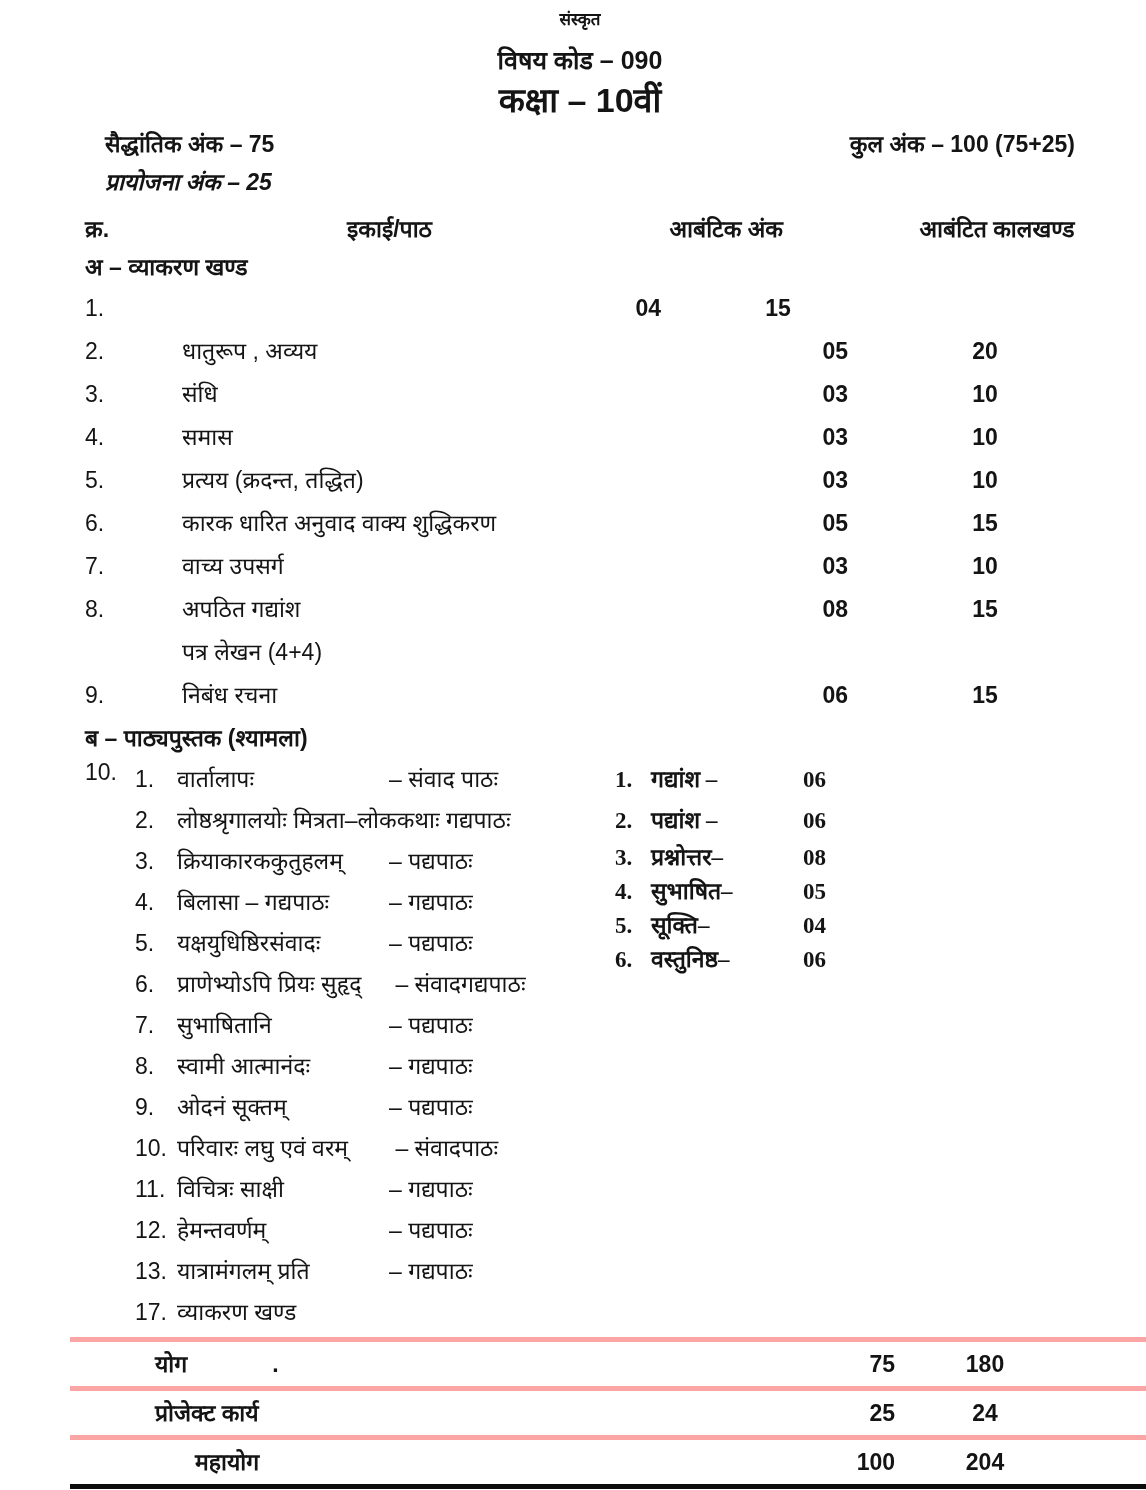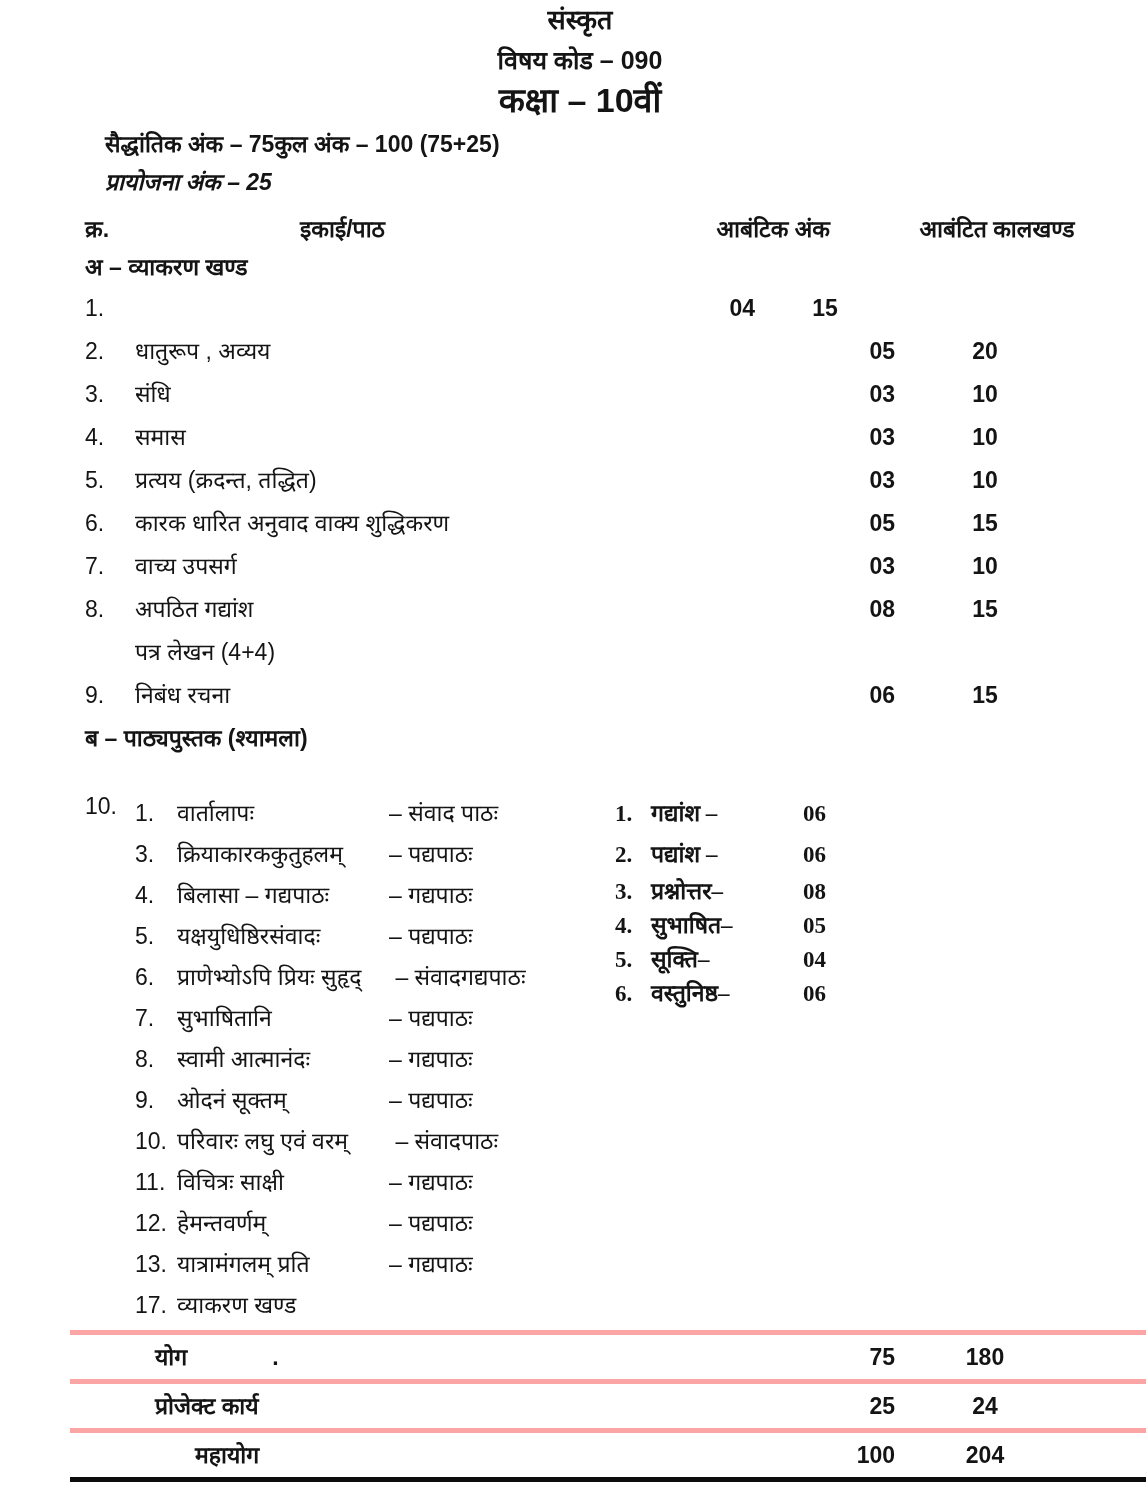--- a/index.html
+++ b/index.html
@@ -2,42 +2,42 @@
 <html><head>
 <meta charset="utf-8">
 <style>
   html,body{margin:0;padding:0;background:#d8d8d8;}
   .page{
     width:1146px;height:1490px;margin:0 auto;background:#ffffff;color:#141414;
     font-family:"Liberation Sans","DejaVu Sans",sans-serif;font-size:23px;
     box-sizing:border-box;padding:2px 71px 0 85px;overflow:hidden;position:relative;
   }
   .center{text-align:center;font-weight:700;}
-  .title{font-size:27px;line-height:36px;}
+  .title{font-size:17px;line-height:36px;}
   .sub{font-size:25px;line-height:34px;margin-top:5px;}
   .sub2{font-size:34px;line-height:34px;margin-top:6px;}
-  .marksline{display:flex;font-weight:700;margin-top:10px;line-height:34px;white-space:nowrap;}
+  .marksline{display:flex;justify-content:space-between;font-weight:700;margin-top:10px;line-height:34px;white-space:nowrap;}
   .left-ind{padding-left:20px;}
   .projline{font-weight:700;margin-top:4px;line-height:34px;padding-left:20px;font-style:italic;}
 
-  .row{display:grid;grid-template-columns:50px 1fr 140px 180px;line-height:43px;white-space:nowrap;align-items:start;}
+  .row{display:grid;grid-template-columns:50px 1fr 140px 180px;line-height:43px;white-space:nowrap;align-items:start;gap:47px;}
   .c-n{}
   .c-t{}
   .c-m{text-align:right;font-weight:700;}
   .c-h{text-align:center;font-weight:700;}
   .thead{font-weight:700;margin-top:12px;line-height:36px;}
   .thead .c-t{padding-left:165px;}
   .thead .c-m{transform:translateX(-65px);}
   .thead .c-h{transform:translateX(12px);}
   .sec-label{font-weight:700;line-height:40px;white-space:nowrap;}
   .secb{line-height:42px;}
   .secb .lab{grid-column:1 / 3;font-weight:700;white-space:nowrap;}
   .subline{line-height:43px;}
 
-  .lessons-wrap{display:grid;grid-template-columns:50px 480px 1fr;align-items:start;margin-top:34px;}
+  .lessons-wrap{display:grid;grid-template-columns:50px 480px 1fr;align-items:start;}
   .l-left{list-style:none;margin:0;padding:0;}
   .l-left li{line-height:41px;white-space:nowrap;}
   .ln{display:inline-block;width:42px;}
   .lname{display:inline-block;min-width:212px;}
   .l-right{list-style:none;margin:0;padding:0;font-weight:700;font-family:Liberation Serif, serif;}
   .l-right li{line-height:41px;white-space:nowrap;}
   .l-right li:nth-child(n+3){line-height:34px;}
   .an{display:inline-block;width:36px;}
   .alabel{display:inline-block;min-width:152px;}
 
@@ -135,20 +135,21 @@
 
   <div class="row secb">
     <span class="lab">ब – पाठ्यपुस्तक (श्यामला)</span>
     <span class="c-m"></span>
   </div>
 
   <div class="lessons-wrap">
     <span class="c-n">10.</span>
     <ul class="l-left">
       <li><span class="ln">1.</span><span class="lname">वार्तालापः</span><span>– संवाद पाठः</span></li>
+      <li><span class="ln">2.</span><span class="lname">लोष्ठश्रृगालयोः मित्रता–लोककथाः</span> <span>गद्यपाठः</span></li>
       <li><span class="ln">3.</span><span class="lname">क्रियाकारककुतुहलम्</span><span>– पद्यपाठः</span></li>
       <li><span class="ln">4.</span><span class="lname">बिलासा – गद्यपाठः</span><span>– गद्यपाठः</span></li>
       <li><span class="ln">5.</span><span class="lname">यक्षयुधिष्ठिरसंवादः</span><span>– पद्यपाठः</span></li>
       <li><span class="ln">6.</span><span class="lname">प्राणेभ्योऽपि प्रियः सुहृद्</span> <span>– संवादगद्यपाठः</span></li>
       <li><span class="ln">7.</span><span class="lname">सुभाषितानि</span><span>– पद्यपाठः</span></li>
       <li><span class="ln">8.</span><span class="lname">स्वामी आत्मानंदः</span><span>– गद्यपाठः</span></li>
       <li><span class="ln">9.</span><span class="lname">ओदनं सूक्तम्</span><span>– पद्यपाठः</span></li>
       <li><span class="ln">10.</span><span class="lname">परिवारः लघु एवं वरम्</span> <span>– संवादपाठः</span></li>
       <li><span class="ln">11.</span><span class="lname">विचित्रः साक्षी</span><span>– गद्यपाठः</span></li>
       <li><span class="ln">12.</span><span class="lname">हेमन्तवर्णम्</span><span>– पद्यपाठः</span></li>

